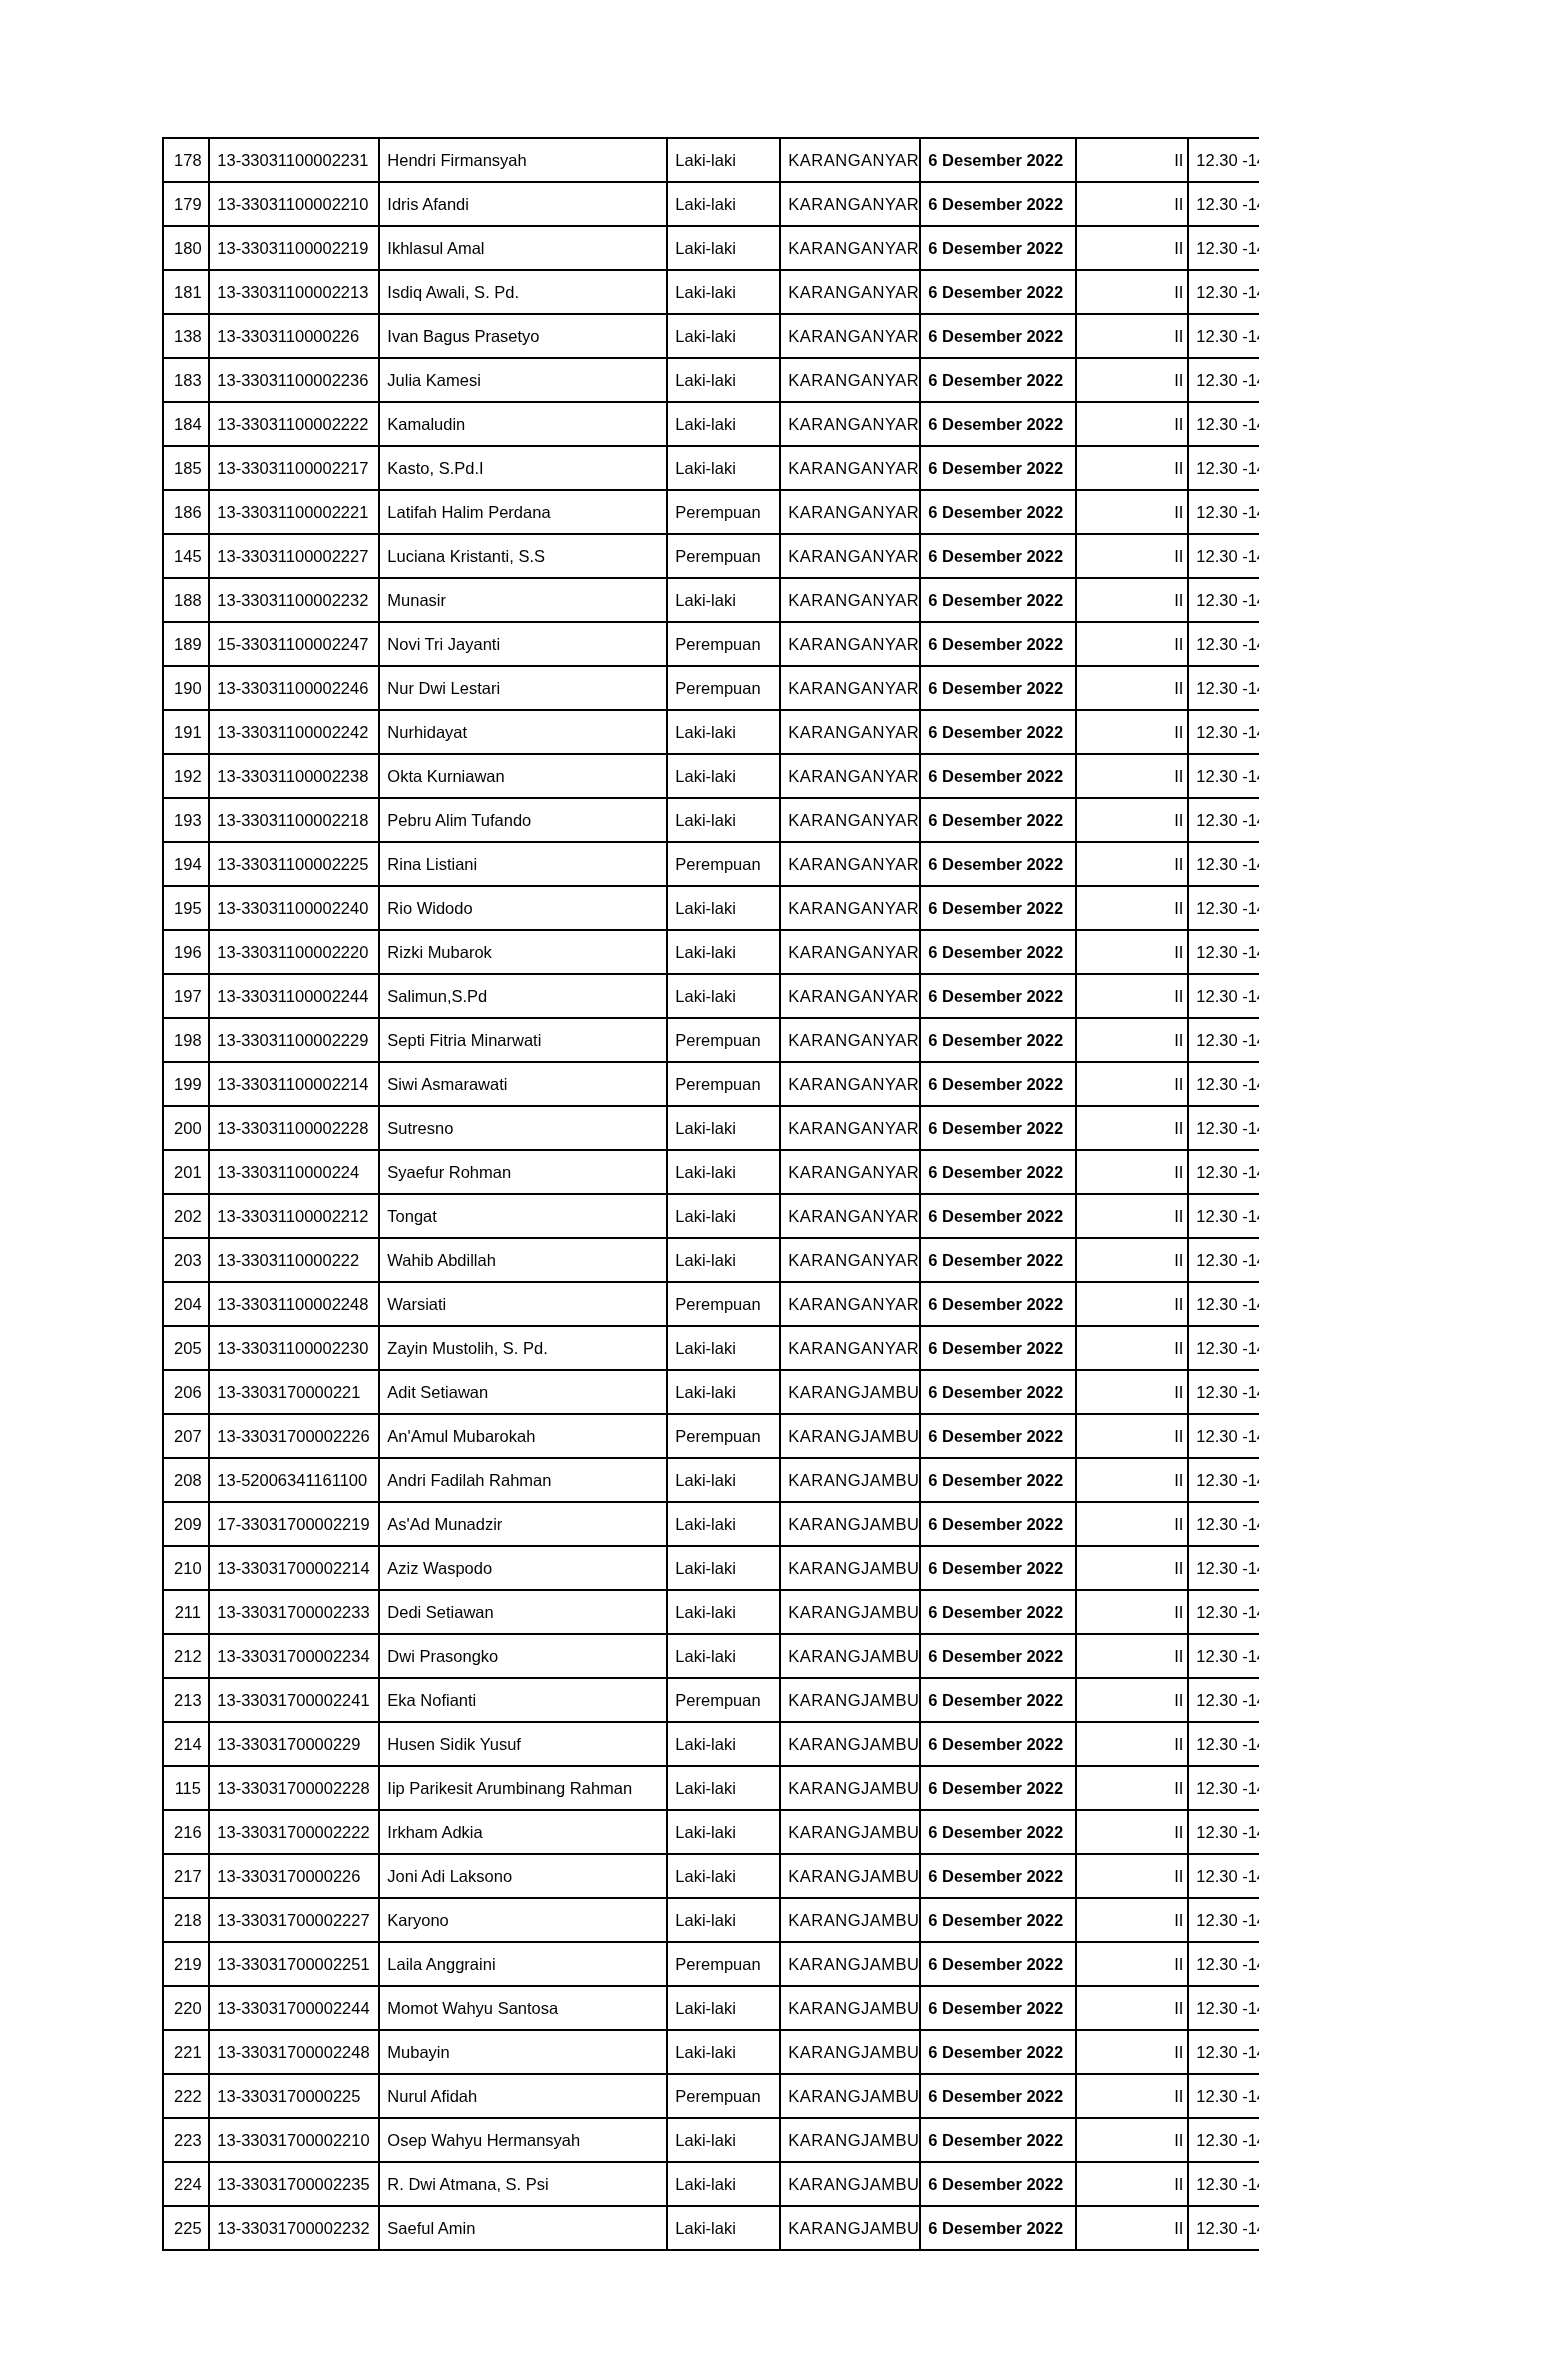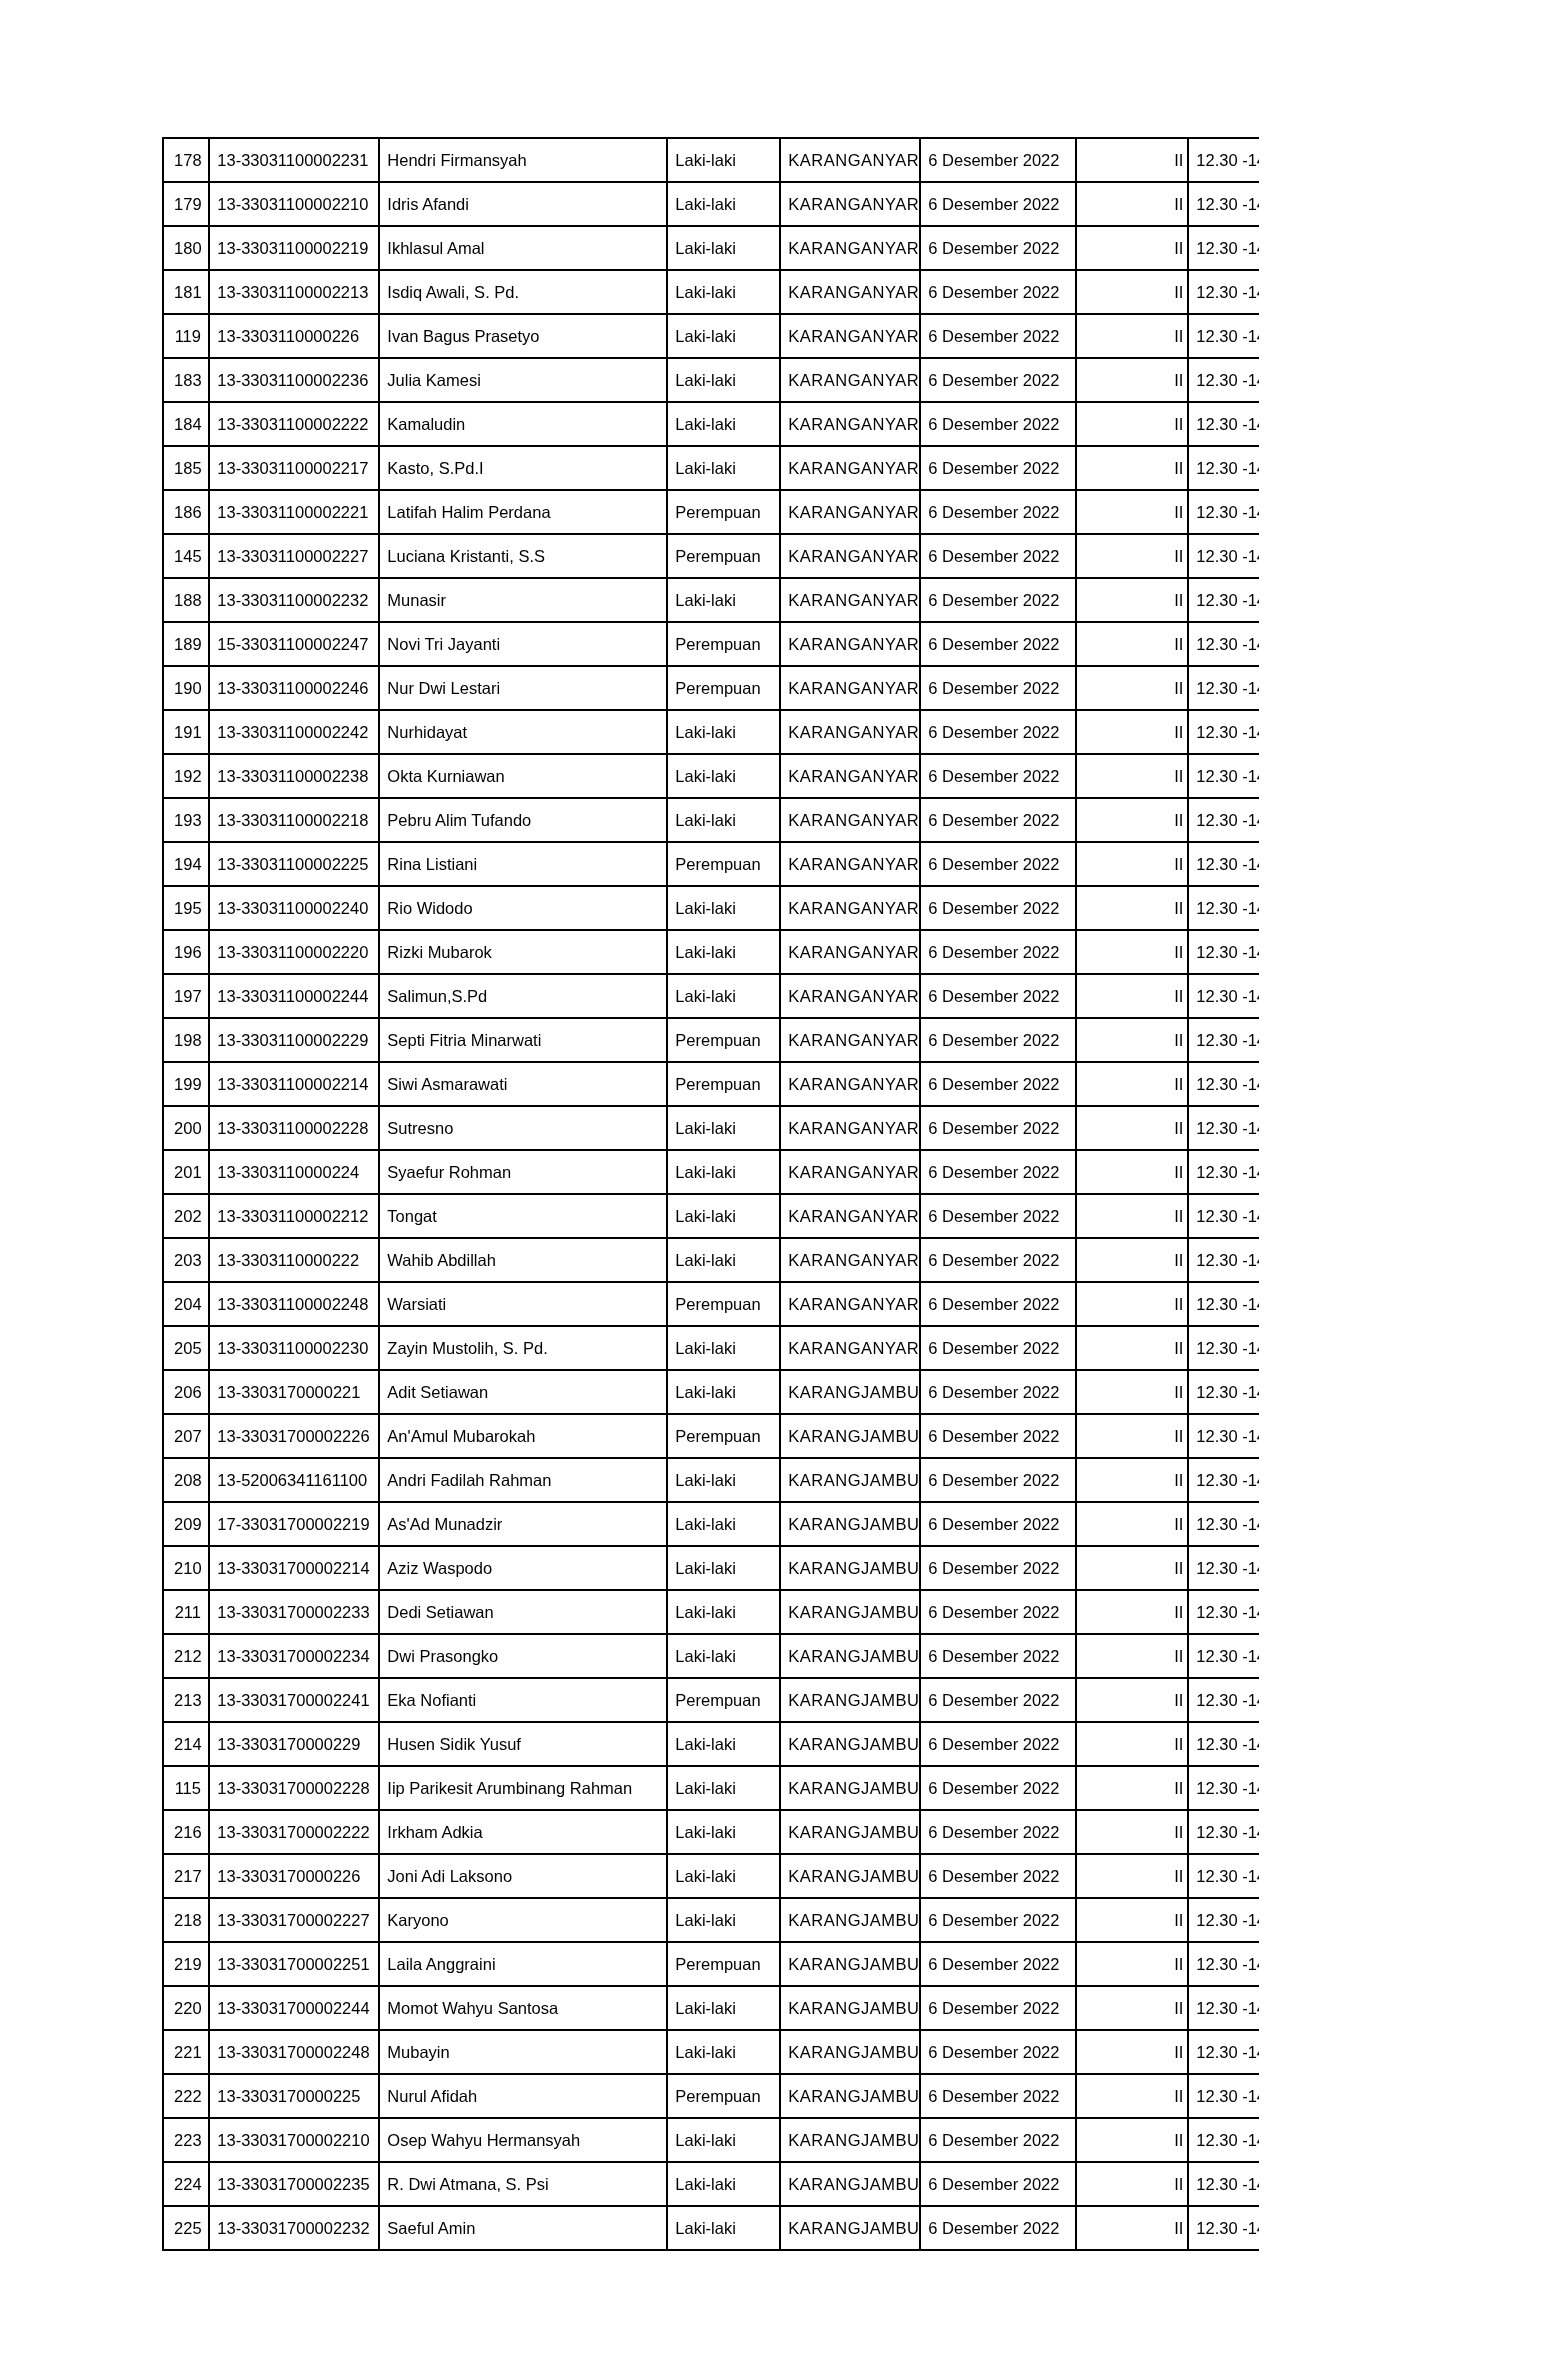--- a/index.html
+++ b/index.html
@@ -34,21 +34,21 @@
     white-space: nowrap;
     overflow: hidden;
     color: #000000;
   }
   table.roster tr { height: 44px; }
   td.c-no      { text-align: center; padding-left: 1.8px; padding-right: 1.8px; }
   td.c-id      { }
   td.c-name    { }
   td.c-gender  { }
   td.c-loc     { letter-spacing: 0.5px; }
-  td.c-date    { padding-left: 16.5px; }
+  td.c-date    { padding-left: 16.5px; font-weight: bold; }
   td.c-session { text-align: right; padding-left: 1.8px; padding-right: 1.8px; }
   td.c-time    { padding-left: 7.3px; }
   col.w-no      { width: 46px; }
   col.w-id      { width: 170px; }
   col.w-name    { width: 288px; }
   col.w-gender  { width: 113px; }
   col.w-loc     { width: 140px; }
   col.w-date    { width: 156px; }
   col.w-session { width: 112px; }
   col.w-time    { width: 126px; }
@@ -103,21 +103,21 @@
           <td class="c-no">181</td>
           <td class="c-id">13-33031100002213</td>
           <td class="c-name">Isdiq Awali, S. Pd.</td>
           <td class="c-gender">Laki-laki</td>
           <td class="c-loc">KARANGANYAR</td>
           <td class="c-date">6 Desember 2022</td>
           <td class="c-session">II</td>
           <td class="c-time">12.30 -14.30 WIB</td>
         </tr>
         <tr>
-          <td class="c-no">119</td>
+          <td class="c-no">138</td>
           <td class="c-id">13-3303110000226</td>
           <td class="c-name">Ivan Bagus Prasetyo</td>
           <td class="c-gender">Laki-laki</td>
           <td class="c-loc">KARANGANYAR</td>
           <td class="c-date">6 Desember 2022</td>
           <td class="c-session">II</td>
           <td class="c-time">12.30 -14.30 WIB</td>
         </tr>
         <tr>
           <td class="c-no">183</td>

